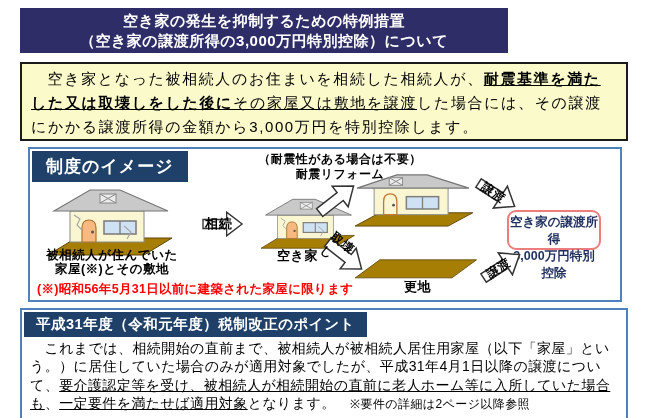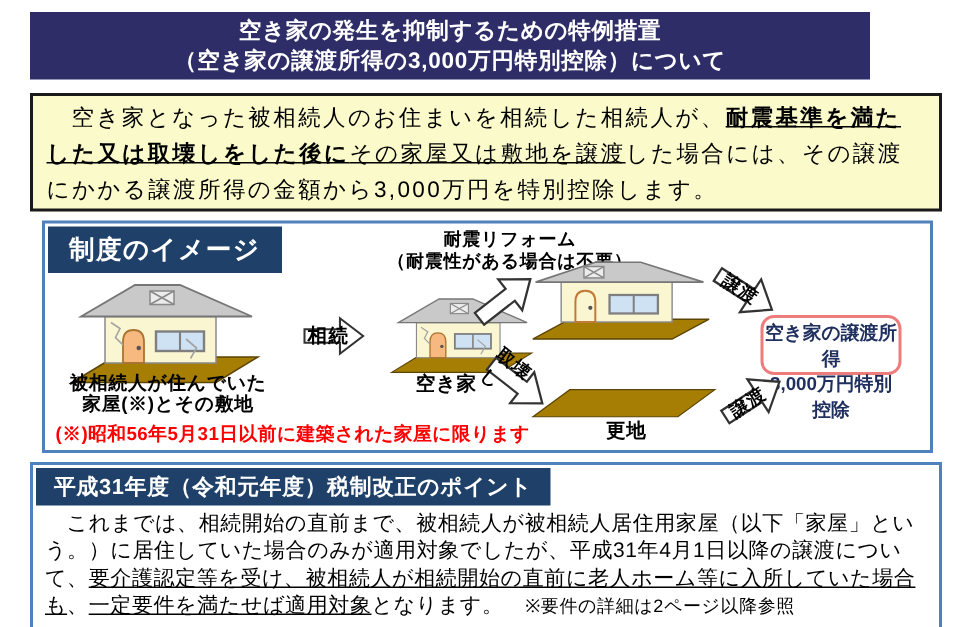--- a/index.html
+++ b/index.html
@@ -2,21 +2,21 @@
 <html><head>
 <meta charset="utf-8">
 <style>
   html,body{margin:0;padding:0;background:#fff;}
   .page{
     position:relative; width:650px; height:418px; background:#ffffff;
     font-family:"Liberation Sans", sans-serif; overflow:hidden; color:#000;
   }
   
   .title-bar{
-    position:absolute; left:20px; top:8px; width:560px; height:45px;
+    position:absolute; left:20px; top:8px; width:488px; height:45px;
     background:#2e2d68; color:#fff; text-align:center; font-weight:bold;
     font-size:15px; line-height:20px; padding-top:3px; box-sizing:border-box;
     letter-spacing:0.5px;
   }
   
   .summary-box{
     position:absolute; left:20px; top:62px; width:608px; height:79px;
     background:#fbfacb; border:2px solid #1a1a1a; box-sizing:border-box;
     padding:3px 9px 0 9px; font-size:15px; line-height:24px;
     letter-spacing:1.6px; font-weight:500;
@@ -118,22 +118,22 @@
       <path d="M38,71 L38,57 Q38,49 45,49 Q52,49 52,57 L52,71 Z" fill="#f7b97f" stroke="#a9742f" stroke-width="1.2"></path>
       <circle cx="48.5" cy="61" r="1.5" fill="#555"></circle>
       <rect x="60" y="50" width="32" height="13" fill="#cfe2f3" stroke="#7f7f7f" stroke-width="1.6"></rect>
       <line x1="76" y1="50" x2="76" y2="63" stroke="#7f7f7f" stroke-width="1.4"></line>
       <polyline points="30,44 36,48 33,54 38,59" fill="none" stroke="#a3a3a3" stroke-width="1.1"></polyline>
       <polyline points="80,55 87,61 83,68" fill="none" stroke="#a3a3a3" stroke-width="1.1"></polyline>
     </svg>
     <div class="caption" style="left:225px; top:100px; width:85px; font-size:13px;">空き家</div>
 
     <div class="caption" style="left:215px; top:3px; width:190px; font-size:12px; line-height:15px; font-weight:600;">
+      <div>（耐震性がある場合は不要）</div>
       <div>耐震リフォーム</div>
-      <div>（耐震性がある場合は不要）</div>
     </div>
 
     <div class="arrow" style="left:284px; top:36px; width:46px; height:28px; transform:rotate(-38deg);">
       <svg width="46" height="28" viewBox="0 0 44 28">
         <polygon points="0,9 26,9 26,1 43,14 26,27 26,19 0,19" fill="#ffffff" stroke="#333" stroke-width="1.5"></polygon>
       </svg>
     </div>
 
     <svg class="dg" style="left:320px; top:23px;" width="126" height="55" viewBox="0 0 130 58">
       <polygon points="4,57 30,43 128,43 102,57" fill="#a67e04" stroke="#5c4504" stroke-width="1"></polygon>

